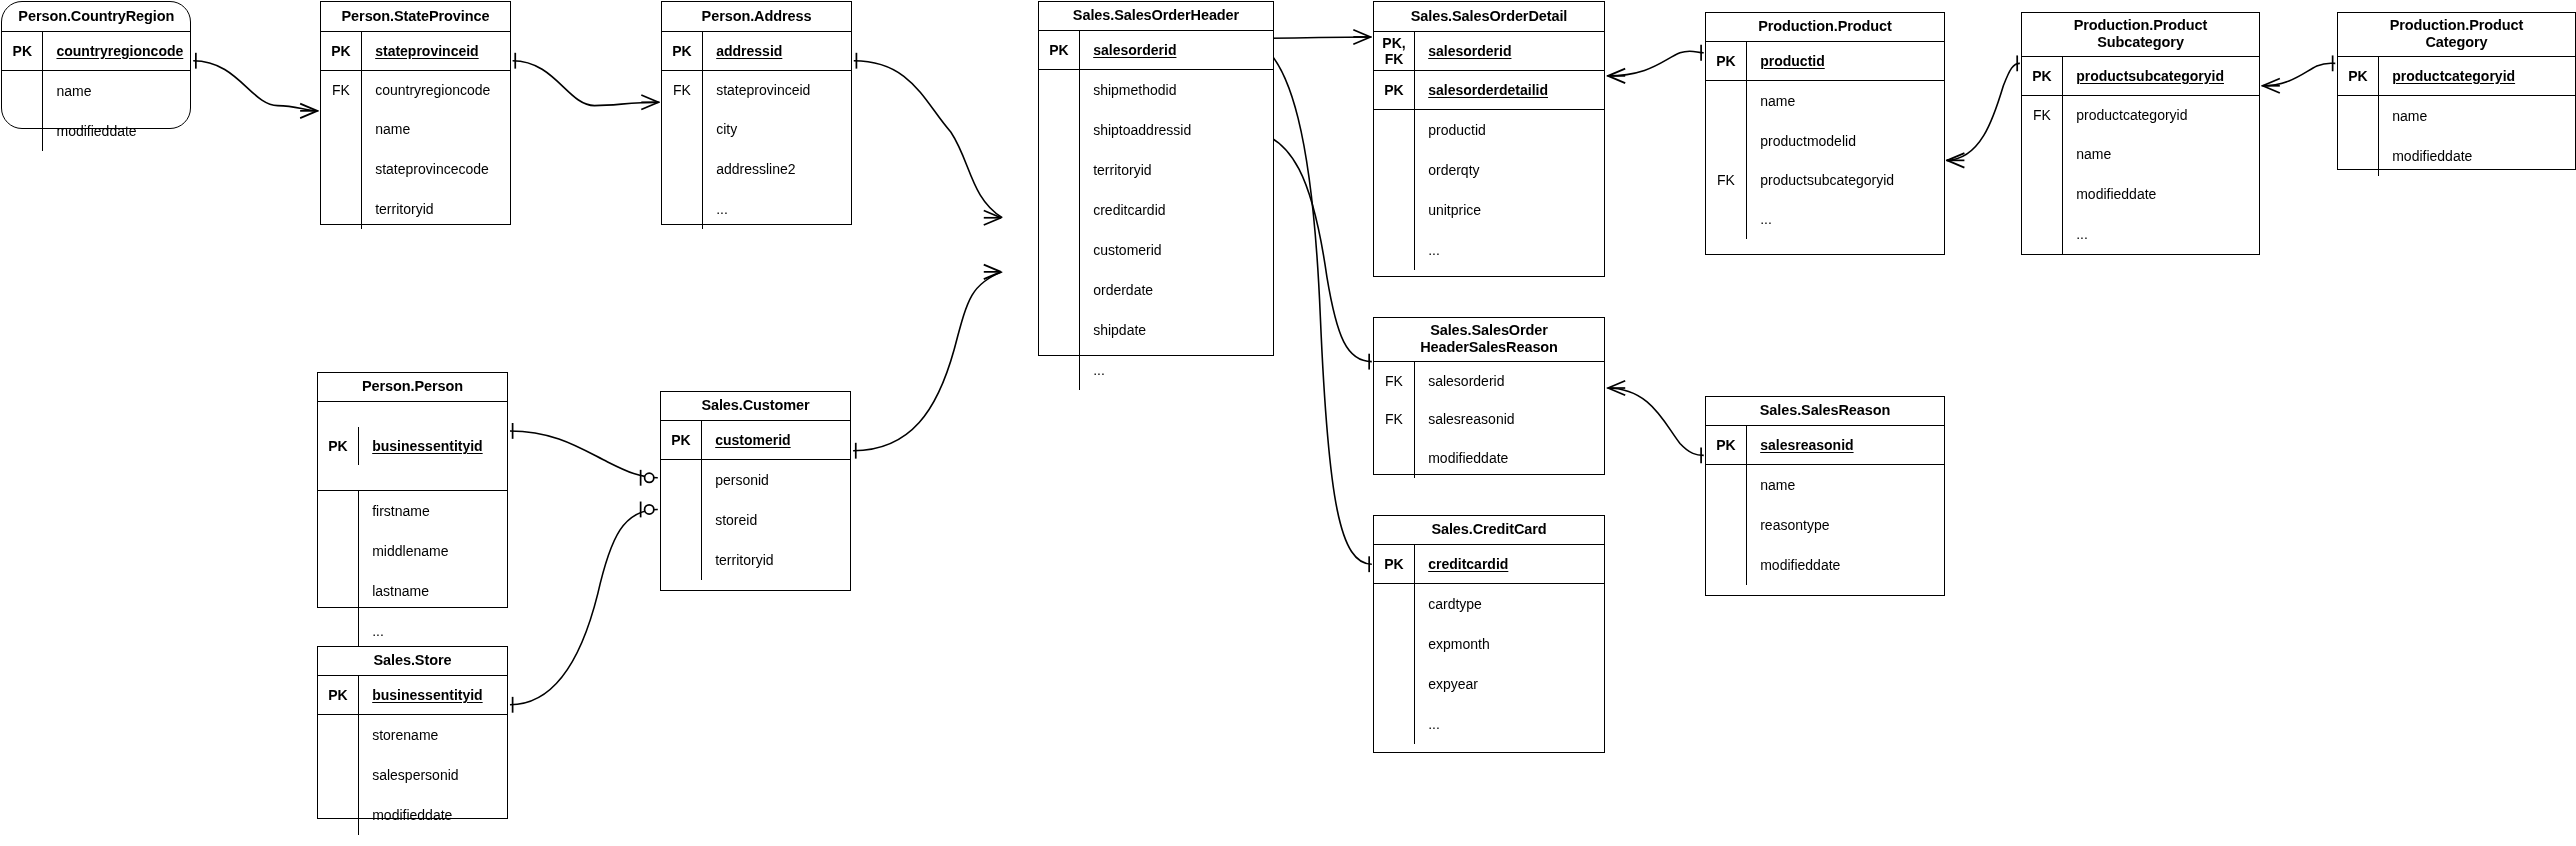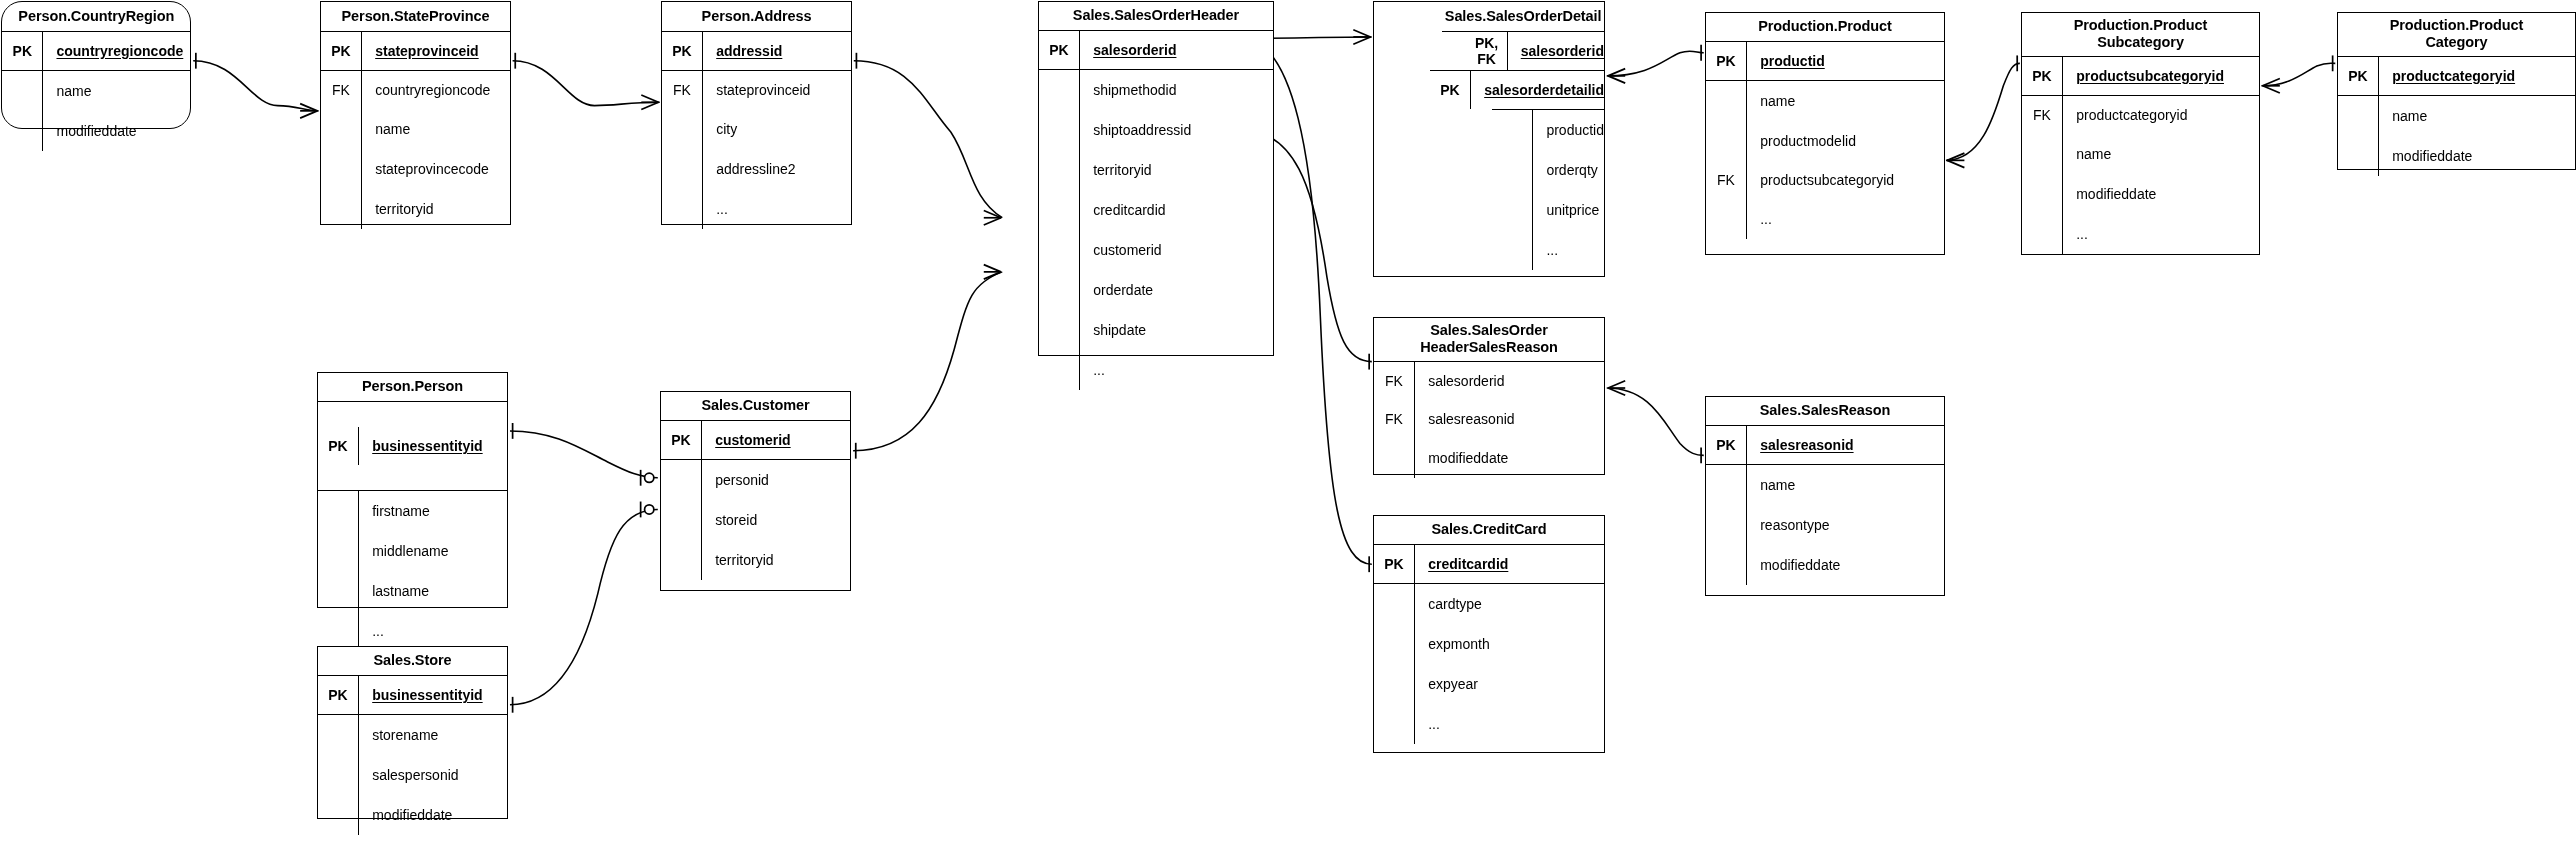--- a/index.html
+++ b/index.html
@@ -302,21 +302,21 @@
         <div class="attr-row plain">
           <div class="attr-key"></div>
           <div class="attr-name">shipdate</div>
         </div>
         <div class="attr-row plain">
           <div class="attr-key"></div>
           <div class="attr-name">...</div>
         </div>
       </div>
     </div>
-    <div class="entity" style="left: 1373px; top: 1.3px; width: 232px; height: 276px; align-items: flex-end;">
+    <div class="entity" style="left: 1373px; top: 1.3px; width: 232px; height: 276px;">
       <div class="entity-title">Sales.SalesOrderDetail</div>
       <div class="attr-group">
         <div class="attr-row keyed">
           <div class="attr-key pk">PK,
 FK</div>
           <div class="attr-name pkname">salesorderid</div>
         </div>
       </div>
       <div class="attr-group">
         <div class="attr-row keyed">

